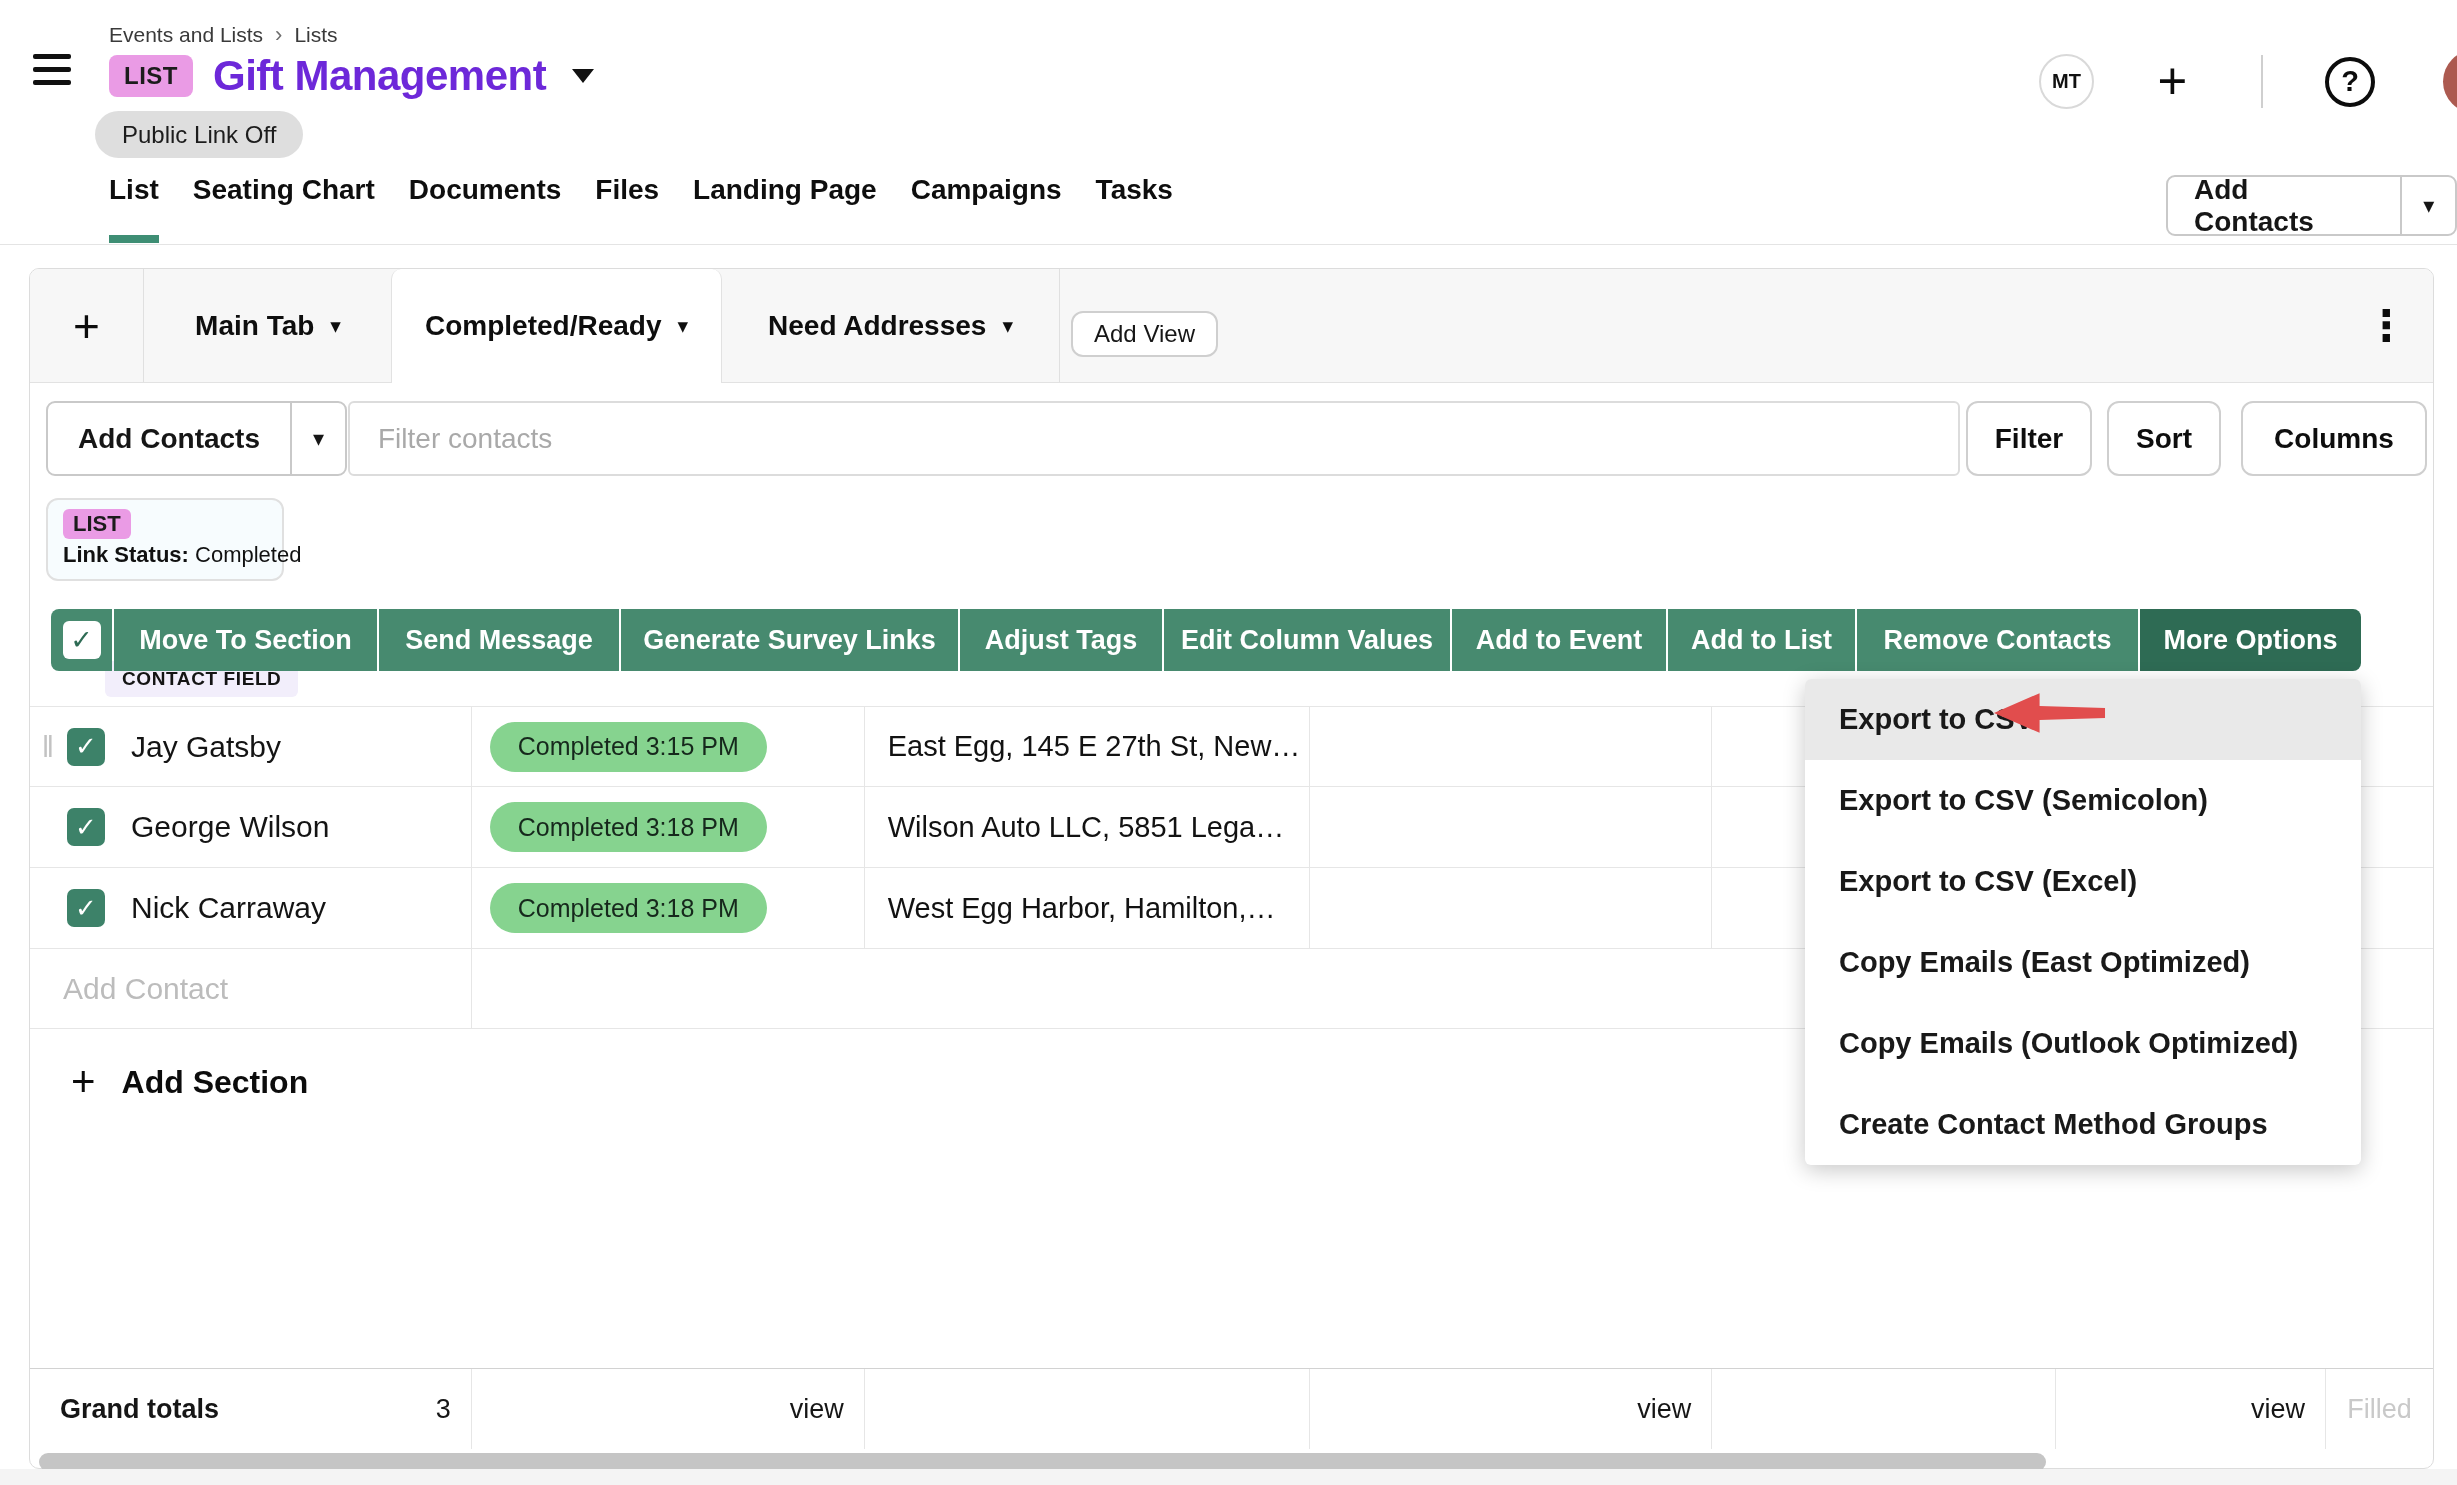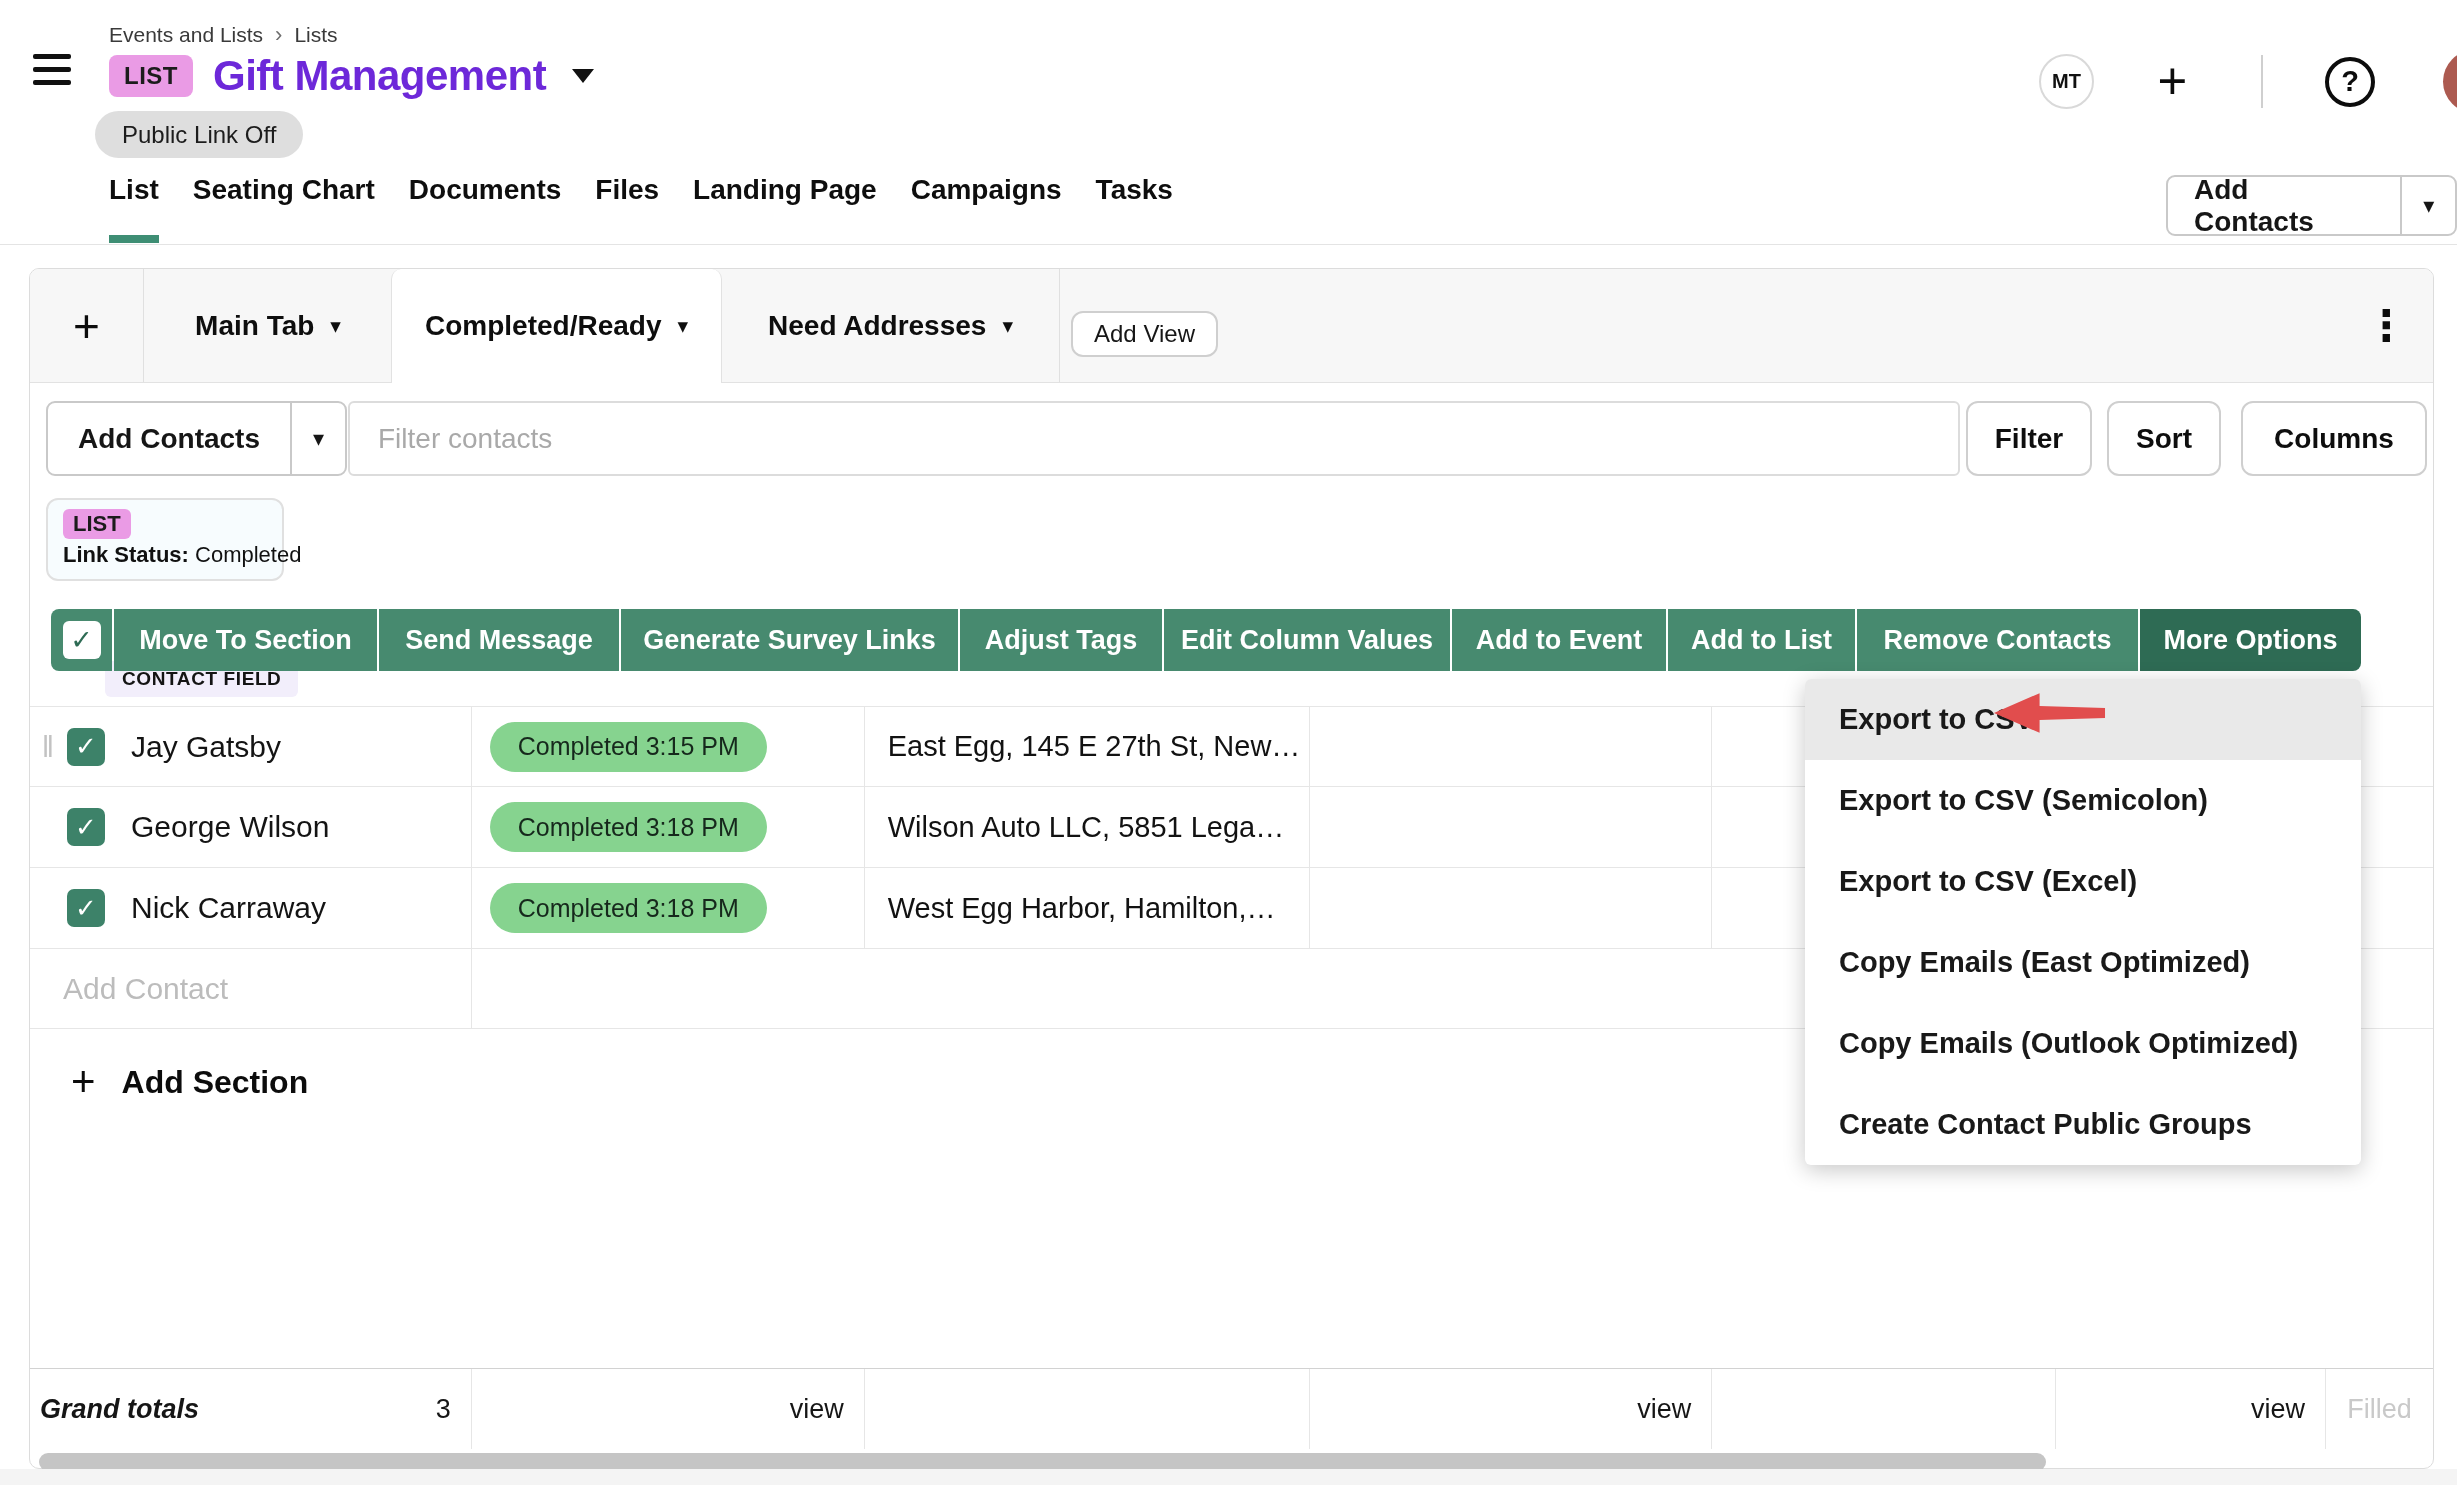--- a/index.html
+++ b/index.html
@@ -88,21 +88,21 @@
   .addrow { display:flex; height:80px; border-bottom:1px solid #e6e6e6; }
   .addrow .slot { width:442px; border-right:1px solid #e6e6e6; display:flex; align-items:center; }
   .addrow .ph { margin-left:33px; font-size:30px; color:#bcbcbc; }
 
   .add-section { position:absolute; left:41px; top:792px; display:flex; align-items:center; gap:26px; cursor:pointer; }
   .add-section .p { font-size:42px; font-weight:400; color:#0c0c0c; line-height:1; }
   .add-section .t { font-size:32px; font-weight:700; color:#0c0c0c; }
 
   .gtot { position:absolute; left:0; top:1099px; width:2403px; display:flex; height:81px; border-top:1px solid #d2d2d2; font-size:27px; }
   .gtot .tcell { position:relative; }
-  .gt-label { font-weight:700; margin-left:10px;font-style:italic; }
+  .gt-label { font-weight:700; margin-left:30px; }
   .gt-right { margin-left:auto; margin-right:20px; }
   .gt-filled { margin:0 auto; color:#c9c9c9; }
 
   .hscroll { position:absolute; left:9px; top:1184px; width:2007px; height:18px; background:#c5c5c5; border-radius:9px; cursor:grab; }
 
   
   .menu { position:absolute; left:1805px; top:679px; width:556px; background:#fff; border-radius:6px; box-shadow:0 5px 22px rgba(0,0,0,.22); z-index:10; overflow:hidden; }
   .mitem { height:81px; display:flex; align-items:center; padding-left:34px; font-size:29px; font-weight:700; color:#191919; cursor:pointer; white-space:nowrap; }
   .mitem.hl { background:#e9e9e9; }
 
@@ -302,21 +302,21 @@
 
     <div class="hscroll"></div>
   </div>
 
   <div class="menu">
     <div class="mitem hl">Export to CSV</div>
     <div class="mitem">Export to CSV (Semicolon)</div>
     <div class="mitem">Export to CSV (Excel)</div>
     <div class="mitem">Copy Emails (East Optimized)</div>
     <div class="mitem">Copy Emails (Outlook Optimized)</div>
-    <div class="mitem">Create Contact Public Groups</div>
+    <div class="mitem">Create Contact Method Groups</div>
   </div>
 
   <div class="arrow-anno">
     <svg width="115" height="44" viewBox="0 0 116 44">
       <polygon points="2,22 48,2 48,15 114,17 114,27 48,29 48,42" fill="#E14D4D"></polygon>
     </svg>
   </div>
 
   <div class="bottom-strip"></div>
 </div>

